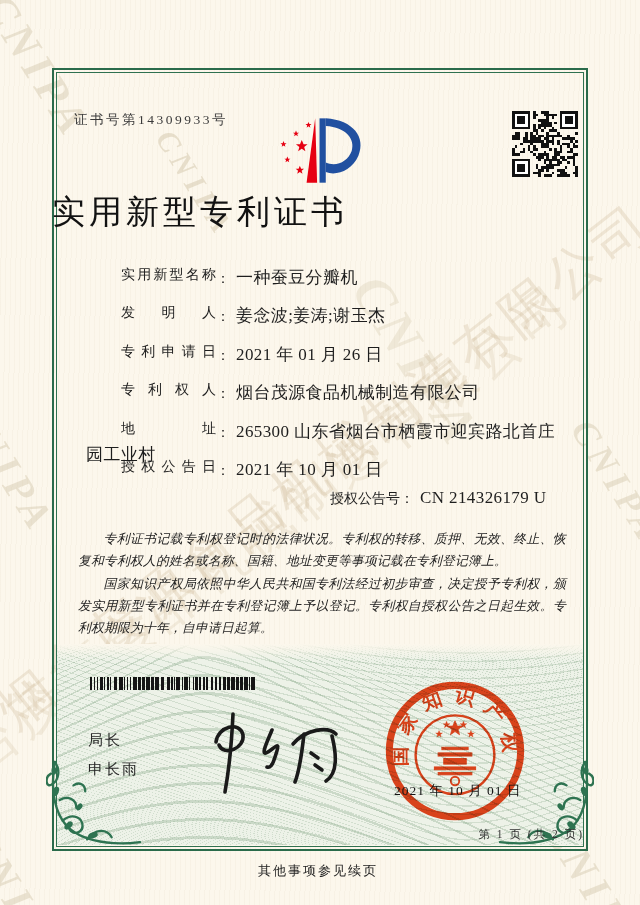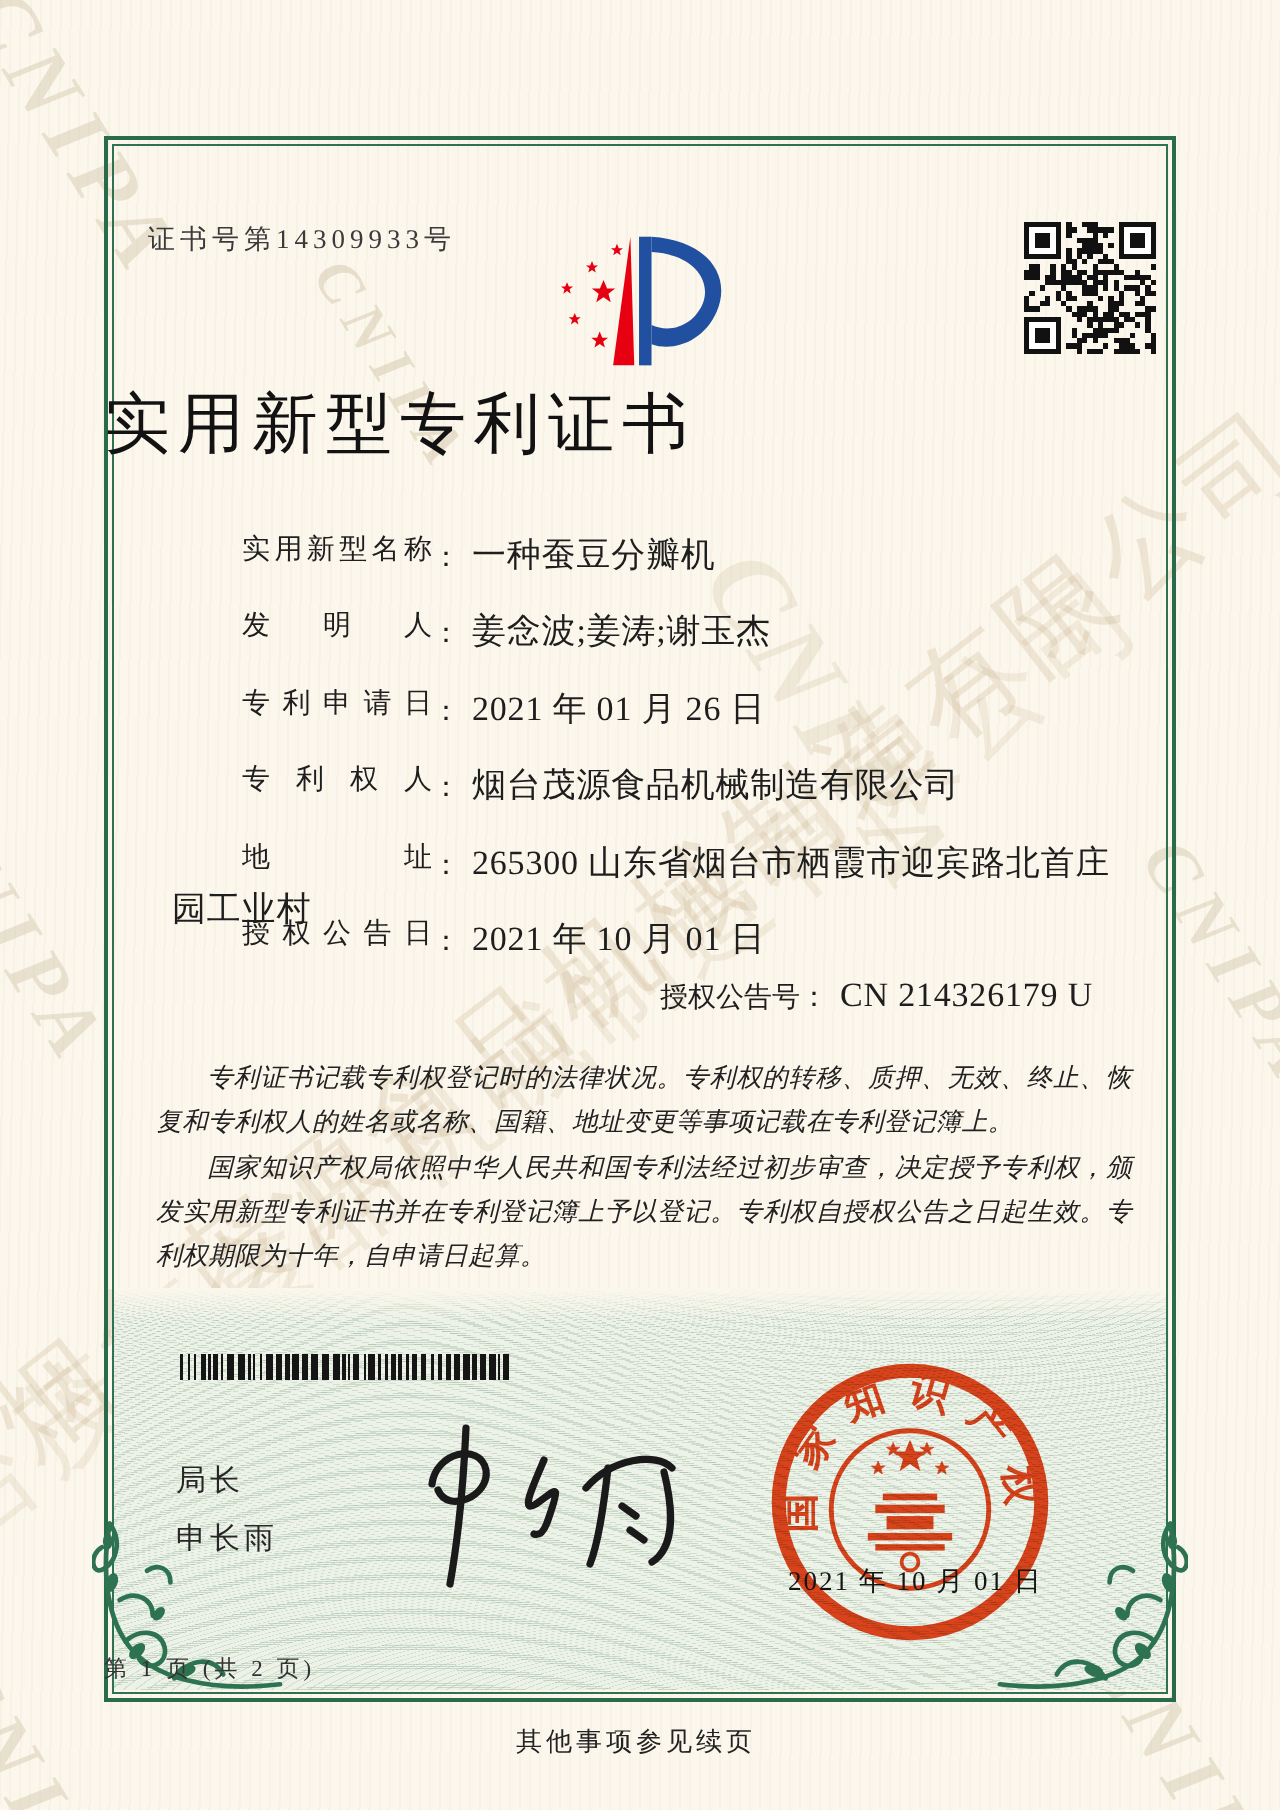--- a/index.html
+++ b/index.html
@@ -64,21 +64,21 @@
 
   .barcode{left:90px;top:677px;width:170px;height:13px;}
   .role,.dname{left:88px;font-family:"Liberation Sans","DejaVu Sans",sans-serif;
          font-size:15px;color:#262626;letter-spacing:2px;}
   .role{top:731px;} .dname{top:760px;}
   .sig{left:190px;top:702px;width:158px;height:96px;}
 
   .seal{left:380px;top:676px;width:150px;height:150px;mix-blend-mode:multiply;}
   .seal-date{left:394px;top:782px;font-size:13.5px;color:#141414;letter-spacing:1px;white-space:nowrap;}
 
-  .page-num{left:52px;width:532px;top:827px;text-align:left;font-size:11.5px;
+  .page-num{left:52px;width:532px;top:827px;text-align:right;font-size:11.5px;
             letter-spacing:2px;color:#333;}
   .note{left:52px;width:532px;top:862px;text-align:center;font-size:13px;
         color:#222;letter-spacing:2px;}
 </style>
 </head>
 <body>
 
 <div class="texture"></div>
 
 <span class="wm wm-co co1">烟台茂源食品机械制造有限公司</span>

